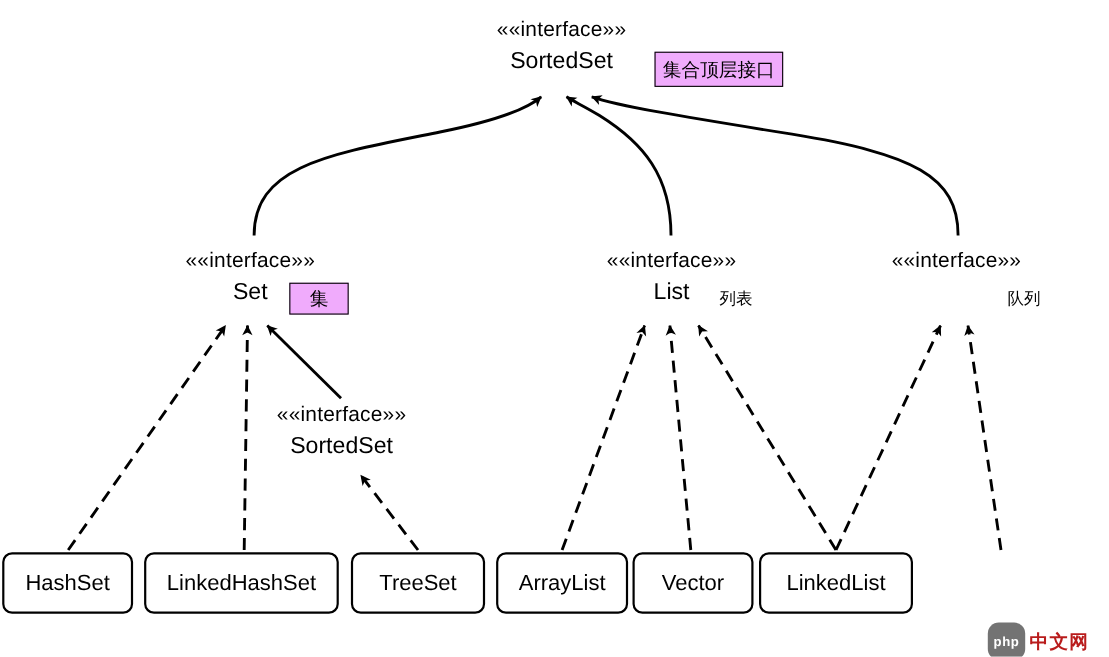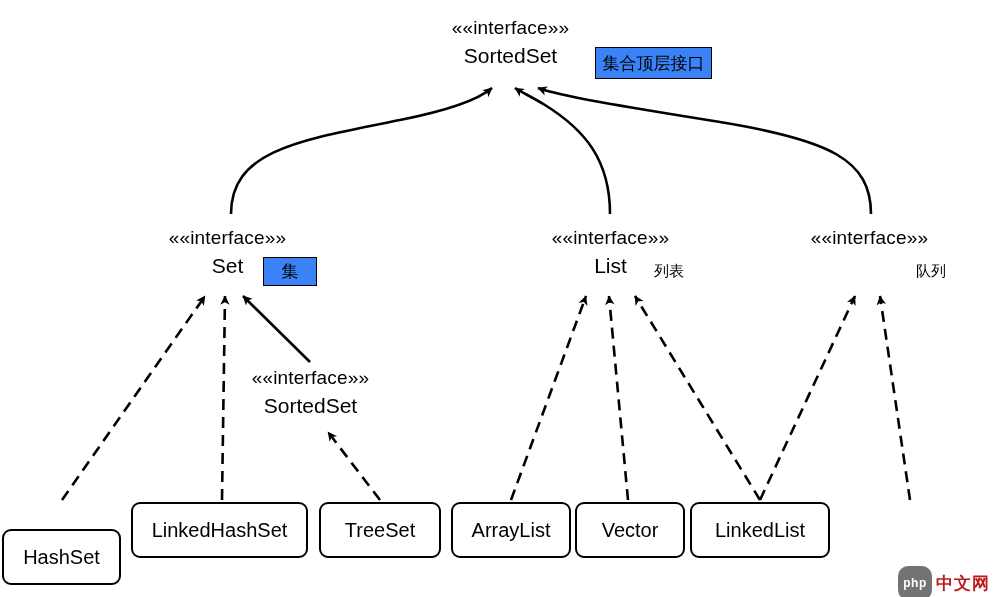--- a/index.html
+++ b/index.html
@@ -50,21 +50,21 @@
     align-items: center;
     justify-content: center;
     color: #000000;
     font-size: 20px;
     white-space: nowrap;
   }
   .notebox {
     position: absolute;
     box-sizing: border-box;
     border: 1.7px solid #000000;
-    background: #3b82f6;
+    background: #f0abfc;
     display: flex;
     align-items: center;
     justify-content: center;
     color: #000000;
     font-size: 17px;
     white-space: nowrap;
   }
   .plainlabel {
     position: absolute;
     color: #000000;
@@ -161,21 +161,21 @@
   <div class="notebox" style="left:595px; top:47px; width:117px; height:32px;">
     <span>集合顶层接口</span>
   </div>
   <div class="notebox" style="left:263px; top:257px; width:54px; height:29px;">
     <span>集</span>
   </div>
 
   <div class="plainlabel" style="left:654px; top:262px;text-align:right;">列表</div>
   <div class="plainlabel" style="left:916px; top:262px;">队列</div>
 
-  <div class="classbox" style="left:2px; top:502px; width:119px; height:56px;margin-top:27px;">
+  <div class="classbox" style="left:2px; top:502px; width:119px; height:56px;">
     <span>HashSet</span>
   </div>
   <div class="classbox" style="left:131px; top:502px; width:177px; height:56px;">
     <span>LinkedHashSet</span>
   </div>
   <div class="classbox" style="left:319px; top:502px; width:122px; height:56px;">
     <span>TreeSet</span>
   </div>
   <div class="classbox" style="left:451px; top:502px; width:120px; height:56px;">
     <span>ArrayList</span>

